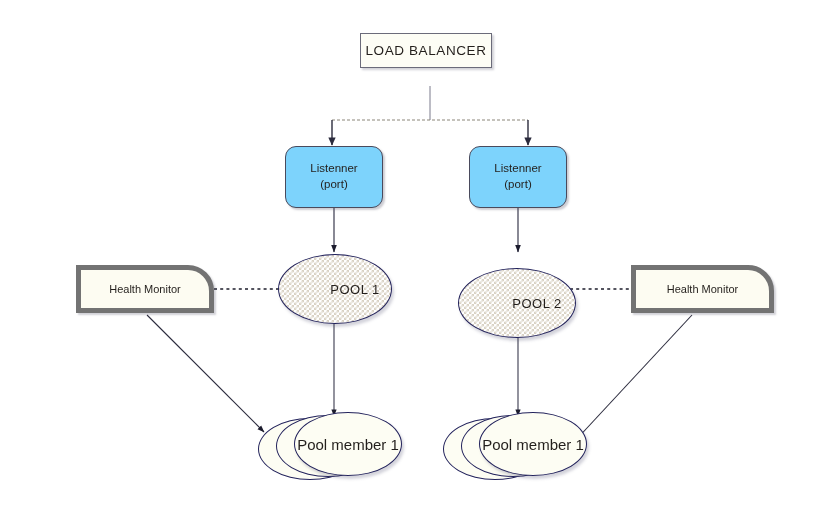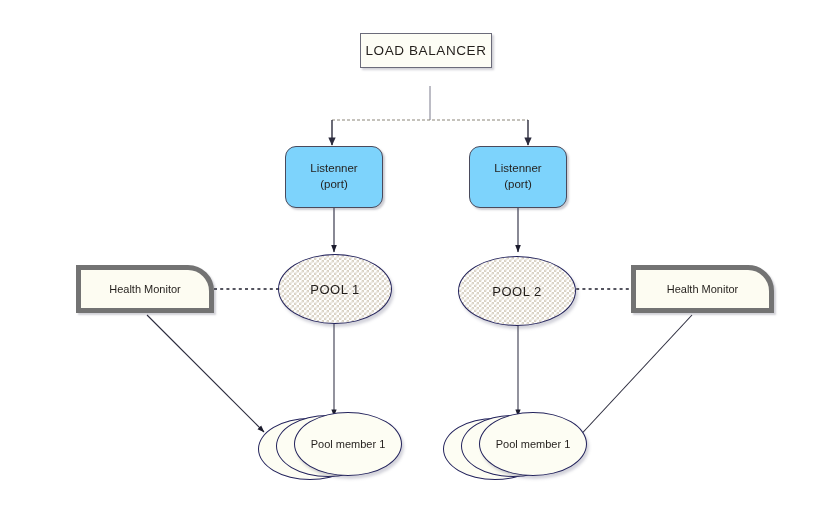--- a/index.html
+++ b/index.html
@@ -72,38 +72,39 @@
     background-color: #ffffff;
     background-image:
       linear-gradient(45deg, #d9d2c4 25%, transparent 25%, transparent 75%, #d9d2c4 75%),
       linear-gradient(45deg, #d9d2c4 25%, transparent 25%, transparent 75%, #d9d2c4 75%);
     background-size: 5px 5px;
     background-position: 0 0, 2.5px 2.5px;
     box-shadow: 2px 3px 3px rgba(80,80,110,0.25);
   }
   .pool-ellipse span {
     background: transparent;
+    padding-left: 40px;
   }
 
   
   .member-stack {
     position: absolute;
   }
   .member-ellipse {
     position: absolute;
     border-radius: 50%;
     border: 1px solid #23235c;
     background: #fdfdf3;
     box-sizing: border-box;
   }
   .member-ellipse.front {
     display: flex;
     align-items: center;
     justify-content: center;
-    font-size: 11px;
+    font-size: 15px;
     color: #231f1c;
     box-shadow: 2px 3px 3px rgba(80,80,110,0.25);
   }
 </style>
 </head>
 <body>
 
 <div id="canvas">
 
   <svg id="edges" width="839" height="508" viewBox="0 0 839 508" xmlns="http://www.w3.org/2000/svg">
@@ -180,21 +181,21 @@
     <div>
       <div>Listenner</div>
       <div>(port)</div>
     </div>
   </div>
 
   <div class="node pool-ellipse" style="left:278px; top:254px; width:114px; height:70px;">
     <span>POOL 1</span>
   </div>
 
-  <div class="node pool-ellipse" style="left:458px; top:256px; width:118px; height:70px;">
+  <div class="node pool-ellipse" style="left:458px; top:268px; width:118px; height:70px;">
     <span>POOL 2</span>
   </div>
 
   <div class="node hm-box" style="left:76px; top:265px; width:138px; height:48px;">
     <span>Health Monitor</span>
   </div>
 
   <div class="node hm-box" style="left:631px; top:265px; width:143px; height:48px;">
     <span>Health Monitor</span>
   </div>

